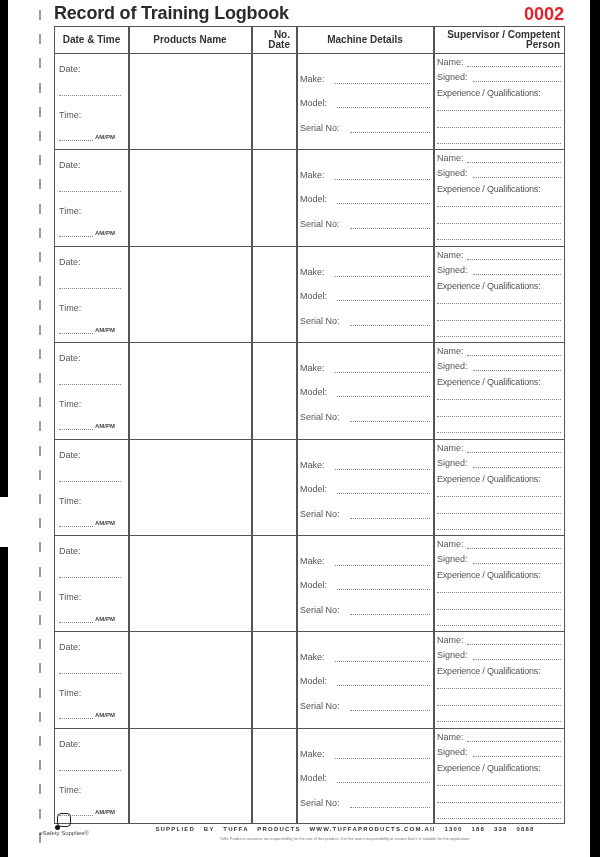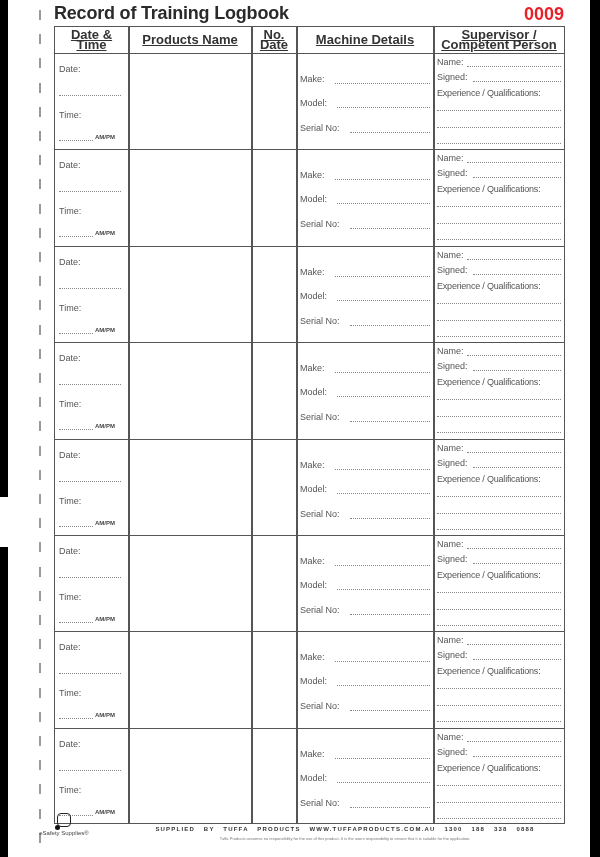--- a/index.html
+++ b/index.html
@@ -21,21 +21,21 @@
   .sheet {
     position: absolute; left: 54px; top: 26px; width: 511px; height: 798px;
     border: 1.5px solid #555; box-sizing: border-box;
   }
   .hdr {
     position: absolute; left: 0; top: 0; width: 100%; height: 27px;
     border-bottom: 1.5px solid #555; box-sizing: border-box;
   }
   .hcell {
     position: absolute; top: 0; height: 26px; display: flex; align-items: center; justify-content: center;
-    text-align: center; font-size: 13px; font-weight: bold; color: #333; line-height: 10px; text-decoration: underline;
+    text-align: right; font-size: 10px; font-weight: bold; color: #333; line-height: 10px;
   }
   .vline { position: absolute; top: 0; bottom: 0; width: 1.5px; background: #555; }
   .row { position: absolute; left: 0; width: 100%; border-bottom: 1.5px solid #555; box-sizing: border-box; }
   .row.last { border-bottom: none; }
   .lbl { position: absolute; font-size: 9px; color: #555; white-space: nowrap; }
   .dots { position: absolute; height: 0; border-bottom: 1px dotted #888; }
   .ampm { position: absolute; font-size: 6px; color: #444; font-weight: bold; }
   .footer1 {
     position: absolute; left: 110px; width: 470px; top: 826px; text-align: center;
     font-size: 6px; letter-spacing: 1.2px; color: #333; font-weight: bold; word-spacing: 6px;
@@ -92,21 +92,21 @@
     <div class="perf" style="top: 687.6px;"></div>
     <div class="perf" style="top: 711.8px;"></div>
     <div class="perf" style="top: 736px;"></div>
     <div class="perf" style="top: 760.2px;"></div>
     <div class="perf" style="top: 784.4px;"></div>
     <div class="perf" style="top: 808.6px;"></div>
     <div class="perf" style="top: 832.8px;"></div>
   </div>
 
 <div class="title">Record of Training Logbook</div>
-<div class="serial">0009</div>
+<div class="serial">0002</div>
 
 <div class="sheet">
   <div class="hdr">
     <div class="hcell" style="left:0;width:73px">Date &amp; Time</div>
     <div class="hcell" style="left:74px;width:122px">Products Name</div>
     <div class="hcell" style="left:197px;width:44px;padding:0 6px;box-sizing:border-box">No. Date</div>
     <div class="hcell" style="left:379px;width:130px;padding:0 4px;box-sizing:border-box">Supervisor / Competent Person</div>
     <div class="hcell" style="left:242px;width:136px">Machine Details</div>
   </div>
   <div id="rows">

